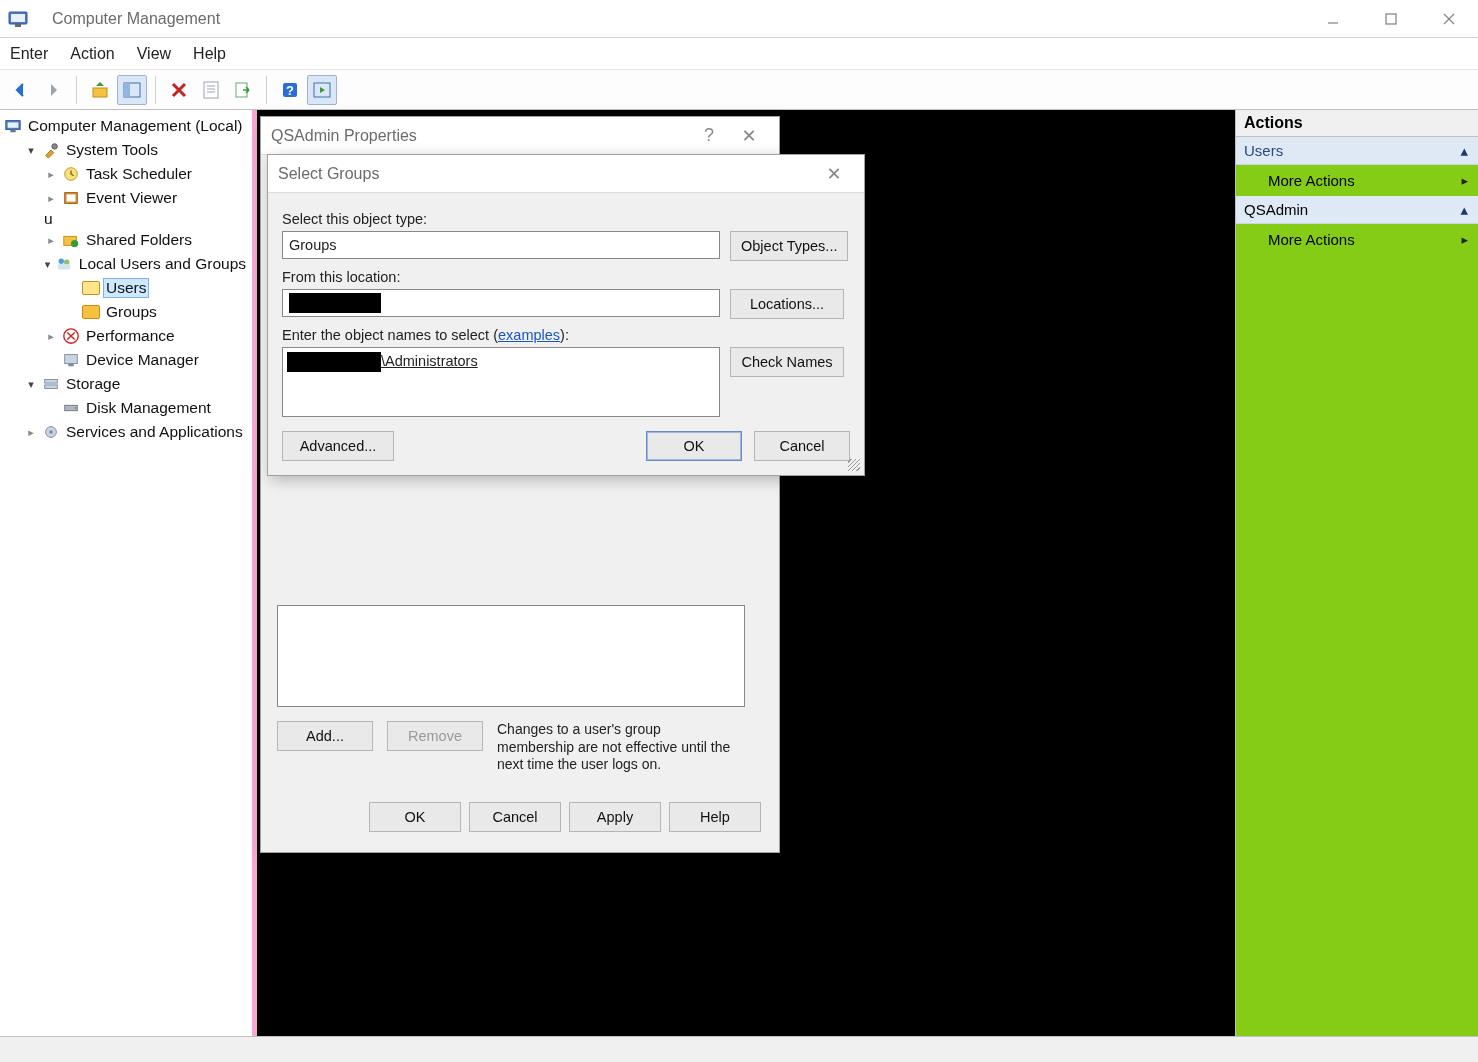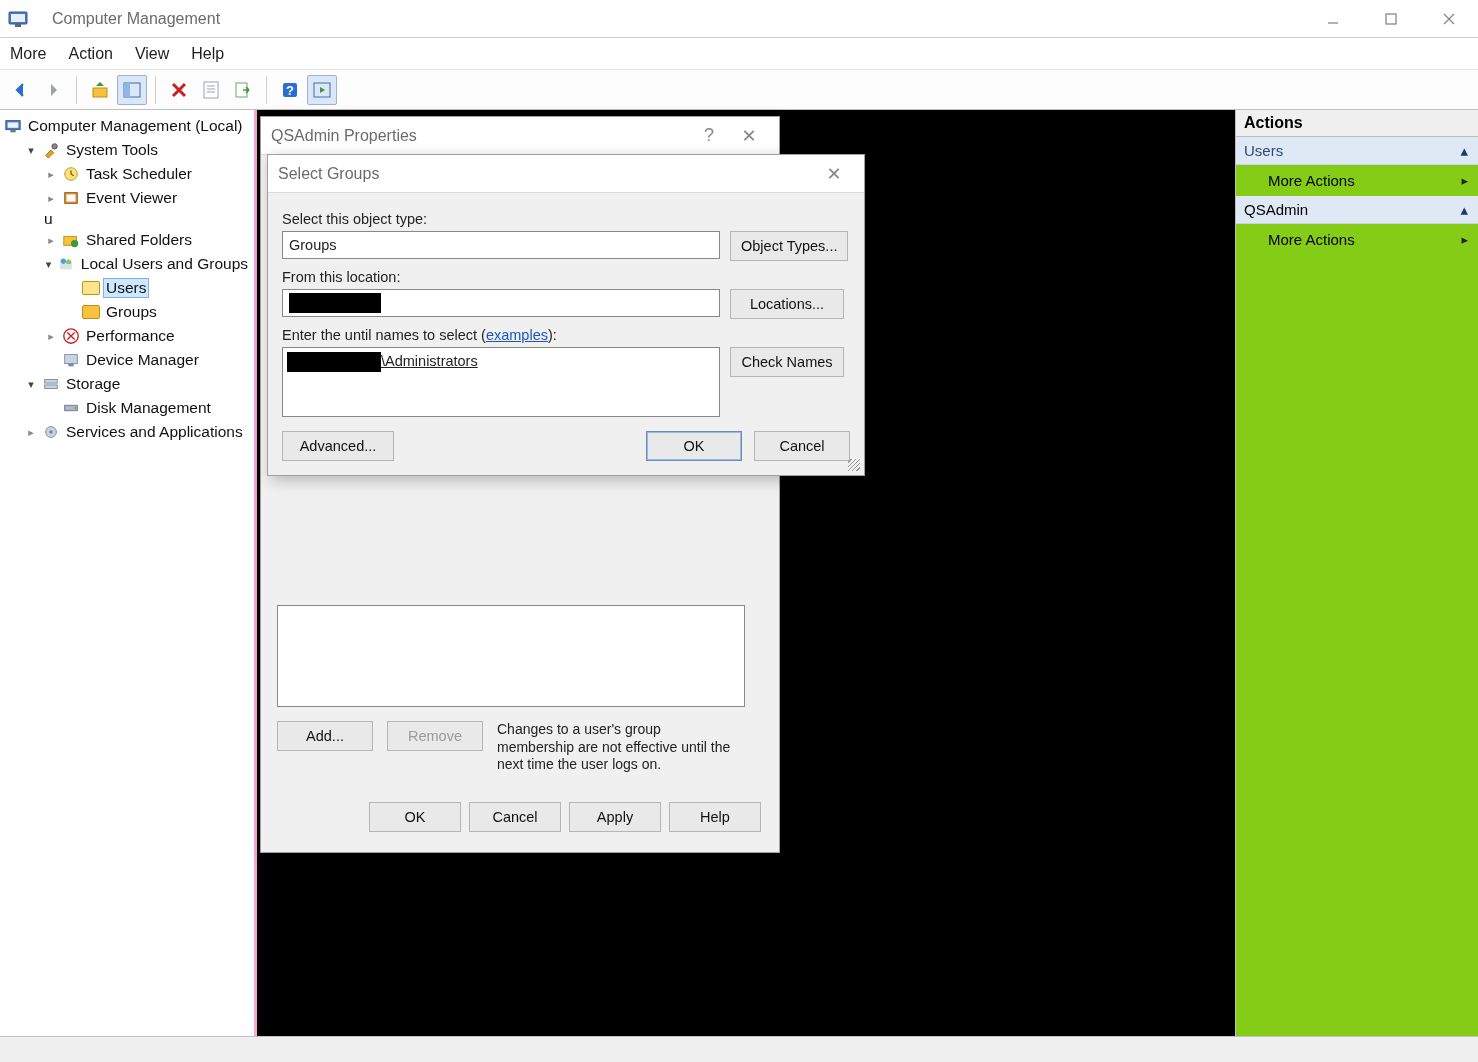--- a/index.html
+++ b/index.html
@@ -19,21 +19,21 @@
 
   
   .toolbar { height: 40px; display:flex; align-items:center; padding:0 6px; border-bottom:1px solid #c0c0c0; gap:2px; background:#fdfdfd; }
   .tbtn { width:30px; height:30px; display:flex; align-items:center; justify-content:center; border:1px solid transparent; border-radius:2px; }
   .tbtn.active { border:1px solid #9db3d6; background:#dbe7f6; }
   .tbtn svg { width:20px; height:20px; }
   .tb-sep { width:1px; height:28px; background:#d0d0d0; margin:0 6px; }
 
   
   .body { display:flex; width:100%; height: calc(1062px - 38px - 32px - 40px - 26px); }
-  .tree-pane { width:257px; border-right:3px solid #f9a8d4; background:#fff; padding:4px 4px; position:relative; }
+  .tree-pane { width:257px; border-right:5px solid #f9a8d4; background:#fff; padding:4px 4px; position:relative; }
   .mid-pane { flex:1; position:relative; background:#000000; }
   .actions-pane { width:243px; border-left:1px solid #c0c0c0; background:#84cc16; height:100%; }
 
   
   .statusbar { height:26px; border-top:1px solid #c0c0c0; background:#f0f0f0; }
 
   
   .tree { font-size:15.5px; color:#111; user-select:none; }
   .tree .row { display:flex; align-items:center; height:24px; white-space:nowrap; gap:4px; }
   .tree .tw { width:14px; height:14px; display:inline-flex; align-items:center; justify-content:center; color:#555; font-size:11px; }
@@ -117,21 +117,21 @@
     <div class="win-btn">
         <svg viewBox="0 0 14 14">
           <line x1="2" y1="2" x2="12" y2="12" stroke-width="1.3"></line>
           <line x1="12" y1="2" x2="2" y2="12" stroke-width="1.3"></line>
         </svg>
       </div>
   </div>
 </div>
 
 <div class="menubar">
-  <span>More</span>
+  <span>Enter</span>
   <span>Action</span>
   <span>View</span>
   <span>Help</span>
 </div>
 
 <div class="toolbar">
   <div class="tbtn">
       <svg viewBox="0 0 20 20">
         <path d="M12 4l-6 6 6 6" fill="none" stroke="#2a6dd4" stroke-width="2.2"></path>
         <path d="M12 4l-6 6 6 6z" fill="#2a6dd4"></path>
@@ -401,21 +401,21 @@
 
         <div class="field-lbl">From this location:</div>
         <div class="row-lrg">
           <div class="txtbox">
               <span class="redacted" style="width:92px"></span>
             </div>
           <button class="wbtn side-btn">Locations...</button>
         </div>
 
         <div class="field-lbl">
-          <span>Enter the until names to select (</span><a href="#">examples</a><span>):</span>
+          <span>Enter the object names to select (</span><a href="#">examples</a><span>):</span>
         </div>
         <div class="row-lrg">
           <div class="txtarea">
             <span class="redacted" style="width:94px"></span><span class="underline">\Administrators</span>
           </div>
           <button class="wbtn side-btn">Check Names</button>
         </div>
 
         <div class="btm-row">
           <button class="wbtn" style="min-width:112px">Advanced...</button>

